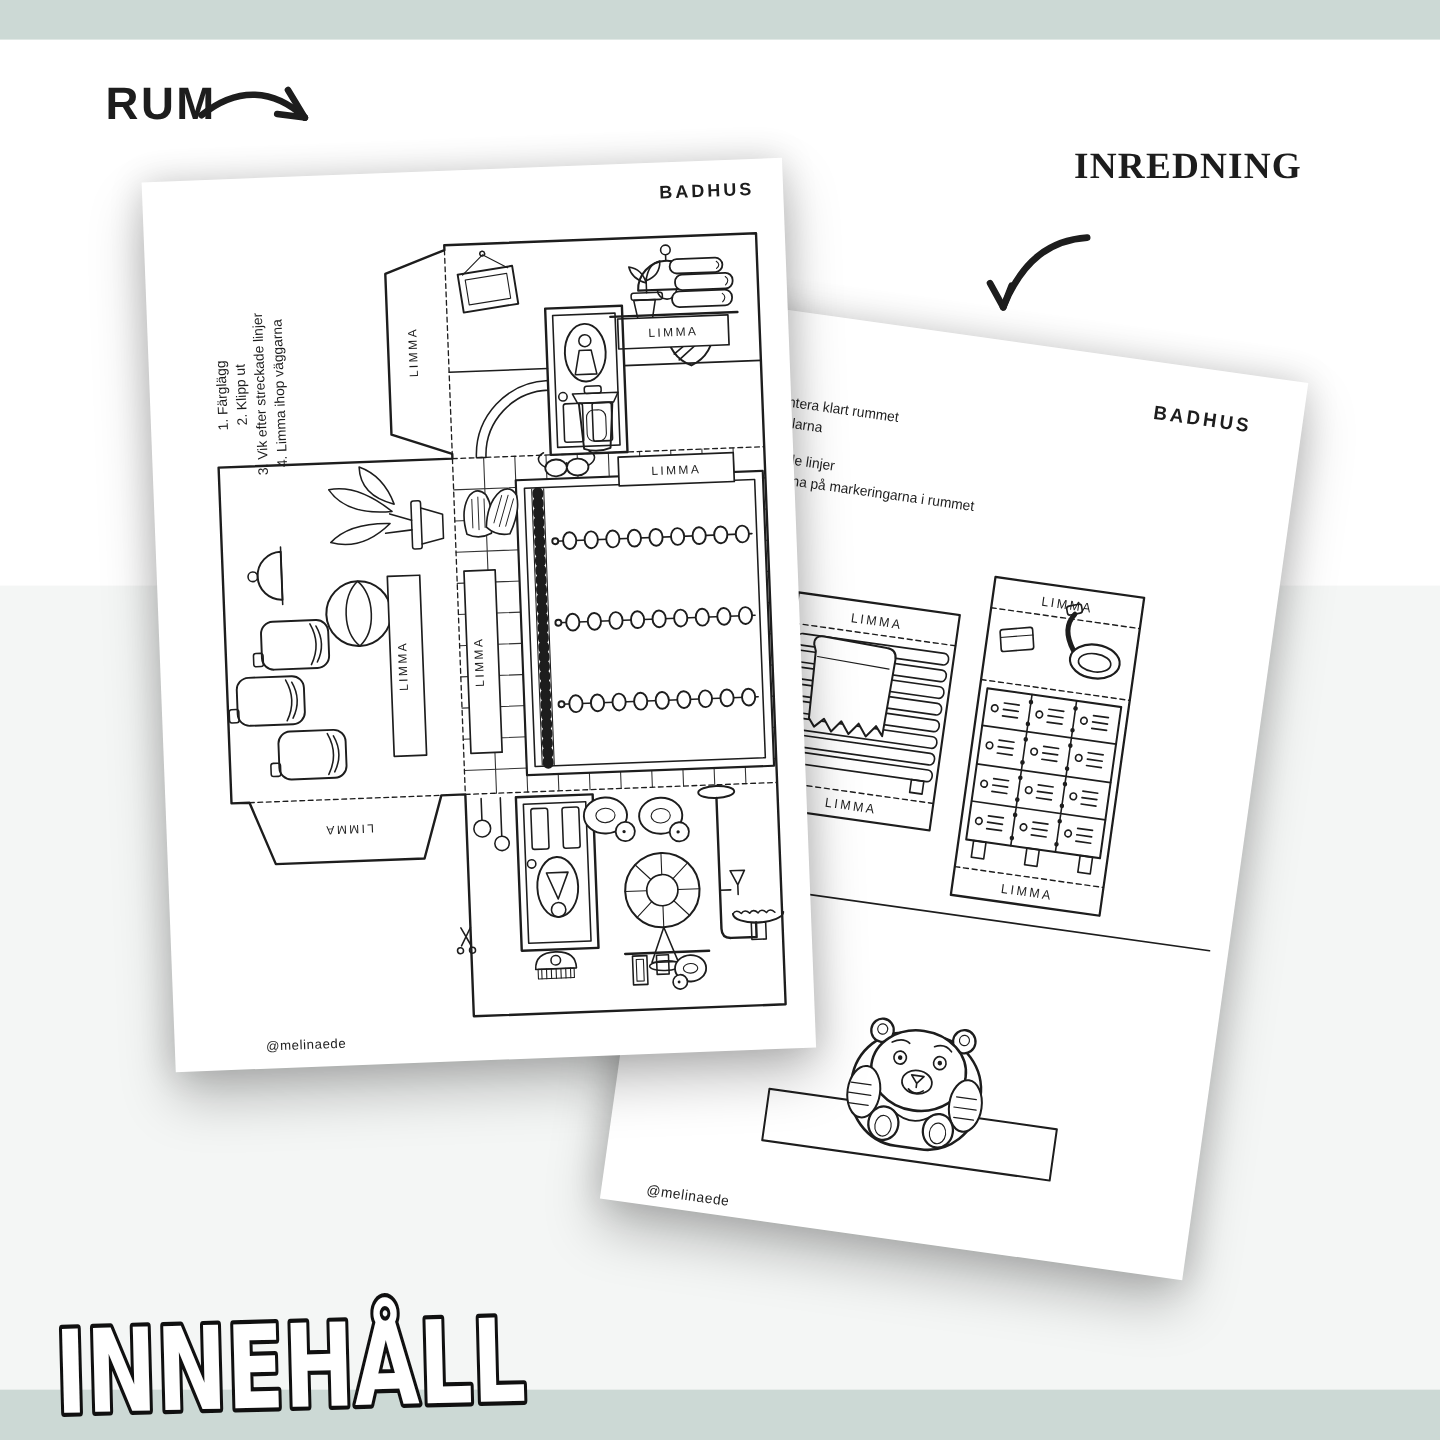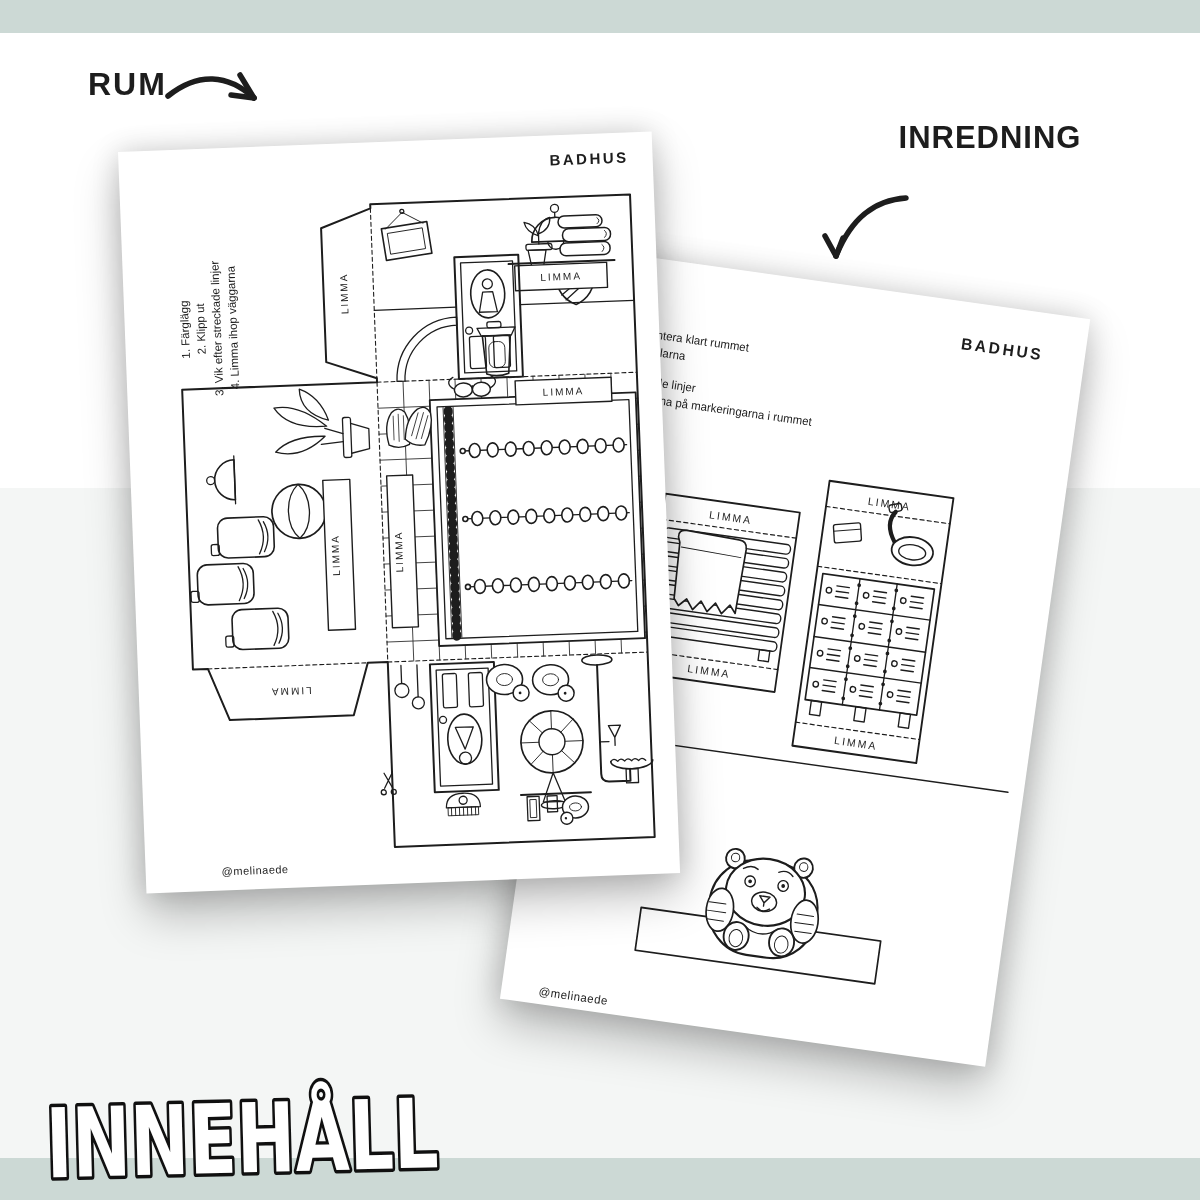--- a/index.html
+++ b/index.html
@@ -22,22 +22,22 @@
   .thick{stroke-width:2;}
   .dash{stroke-dasharray:4 3;stroke-width:1.1;}
   .fw{fill:#ffffff;}
   .fdark{fill:var(--ink);stroke:none;}
   .limma{font-size:10px;letter-spacing:2px;fill:#2c2c2c;}
   .ttl{font-size:15px;font-weight:bold;letter-spacing:2.5px;}
   .ins{font-size:11.5px;fill:#3a3a3a;}
   .frag{font-size:11px;fill:#3a3a3a;}
   .wm{font-size:11px;fill:#4a4a4a;letter-spacing:.5px;}
   .anno{position:absolute;z-index:4;color:var(--ink);font-weight:700;}
-  .anno-rum{left:88px;top:66px;font-size:32px;letter-spacing:2px;}
-  .anno-inr{left:855px;top:118px;width:270px;text-align:center;font-size:31px;line-height:40px;letter-spacing:1px;}
+  .anno-rum{left:88px;top:66px;font-size:38px;letter-spacing:2px;}
+  .anno-inr{left:855px;top:118px;width:270px;text-align:center;font-size:31px;line-height:40px;letter-spacing:1px;font-family:Liberation Serif, serif;}
   .arrow{position:absolute;z-index:4;}
   .arrow path,.arrow line{stroke:var(--ink);stroke-width:5.5;fill:none;stroke-linecap:round;}
   .innehall-svg{position:absolute;left:44px;top:1072px;z-index:5;overflow:visible;}
   .innehall-svg text{font-family:"DejaVu Sans",sans-serif;font-weight:bold;font-size:96px;
     fill:#ffffff;stroke:#101010;stroke-width:7px;stroke-linejoin:round;paint-order:stroke fill;}
 </style>
 </head>
 <body>
 
 <div class="canvas">

